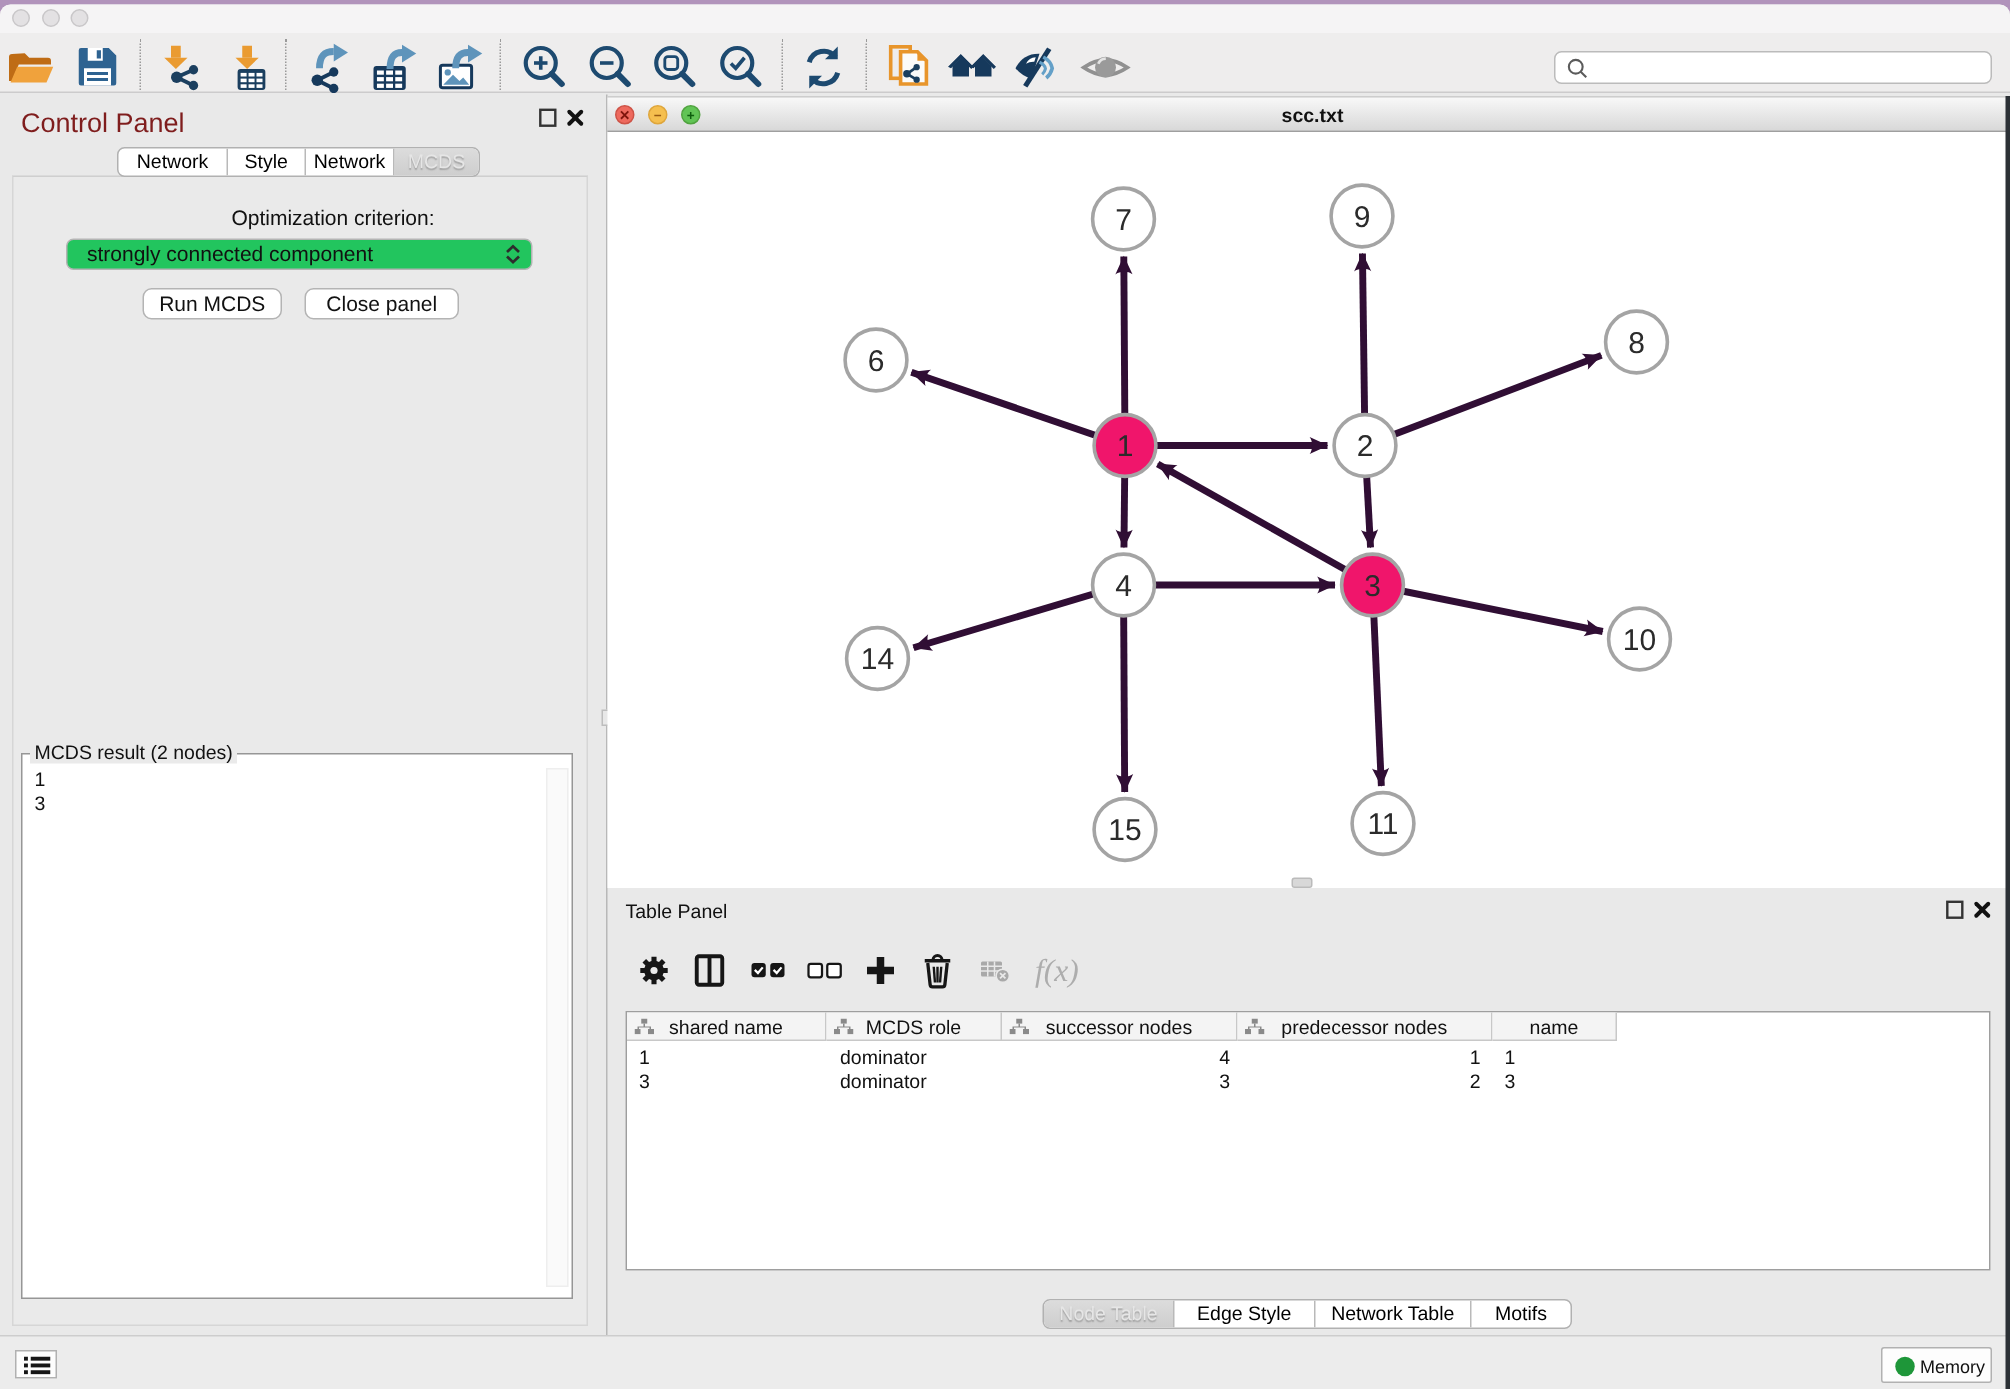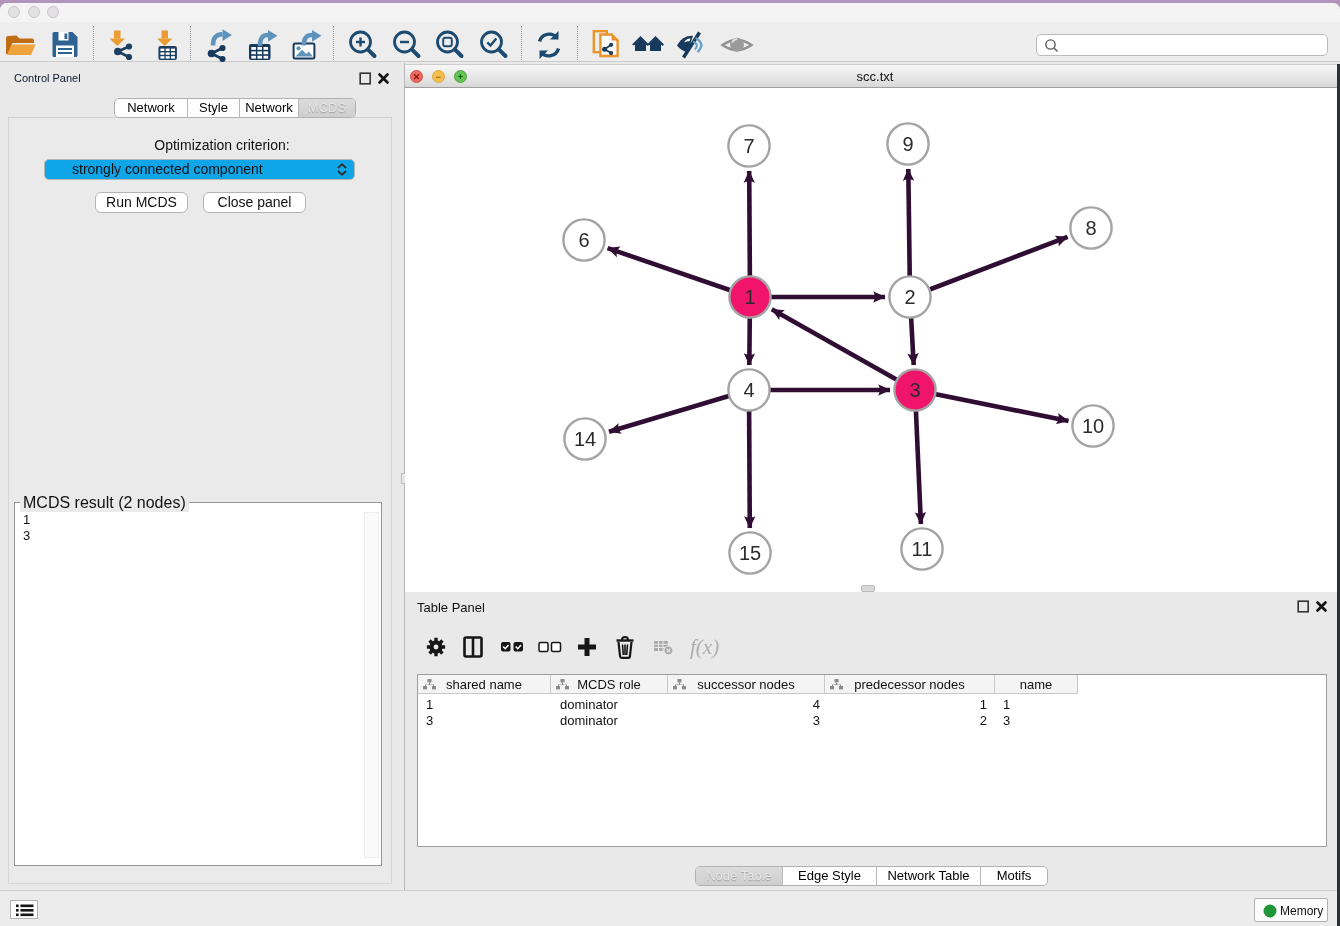--- a/index.html
+++ b/index.html
@@ -16,53 +16,53 @@
   #title-txt { position:absolute; top:2px; left:0; width:1340px; text-align:center;
                font-size:14px; color:#a4a4a4; }
   #toolbar { position:absolute; left:0; top:22px; width:1340px; height:40px;
              background:#eeeded; border-bottom:1px solid #cccbcc; }
   .sep { position:absolute; top:4px; height:34px; width:0;
          border-left:1px dotted #9a9a9a; }
   .tbi { position:absolute; top:6px; }
   #searchbox { position:absolute; left:1036px; top:12px; width:292px; height:22px;
                background:#fff; border:1px solid #bbb; border-radius:5px; }
   
-  #cp-title { position:absolute; left:14px; top:72px; font-size:11px; color:#0f172a; }
+  #cp-title { position:absolute; left:14px; top:72px; font-size:18px; color:#7f1d1d; }
   #cp-tabs { position:absolute; left:78px; top:98px; height:20px; display:flex;
-             border:1px solid #b1b1b1; border-radius:5px; background:#fff; overflow:hidden;margin-left:36px; }
+             border:1px solid #b1b1b1; border-radius:5px; background:#fff; overflow:hidden; }
   .cptab { font-size:13px; color:#000; text-align:center; line-height:18px; height:18px; }
   .cptab + .cptab { border-left:1px solid #b9b9b9; }
   #cp-pane { position:absolute; left:8px; top:117px; width:384px; height:767px;
              background:#eaeaea; border:1px solid #d6d6d6; border-top:1px solid #cfcfcf; }
   #cp-band { position:absolute; left:8px; top:117px; width:384px; height:8px; background:#e0e0e0; }
   #opt-label { position:absolute; left:0; top:137px; width:400px; text-align:center;
                font-size:14px; color:#111;padding-left:44px; }
   #cp-select { position:absolute; left:44px; top:159px; width:311px; height:21px;
-               background:#0ea5e9; border:1px solid #b4b4b4; border-radius:5px;
-               font-size:14px; color:#111; line-height:19px; padding-left:27px; }
+               background:#22c55e; border:1px solid #b4b4b4; border-radius:5px;
+               font-size:14px; color:#111; line-height:19px; padding-left:13px; }
   .cp-btn { position:absolute; top:192px; height:21px; background:#fff;
             border:1px solid #b4b4b4; border-radius:6px; font-size:14px; color:#111;
             text-align:center; line-height:19px; }
   #mcds-box { position:absolute; left:14px; top:502px; width:368px; height:364px;
               background:#fff; border:1px solid #969696; }
   #mcds-legend { position:absolute; left:20px; top:494px; background:#eaeaea;
-                 font-size:16px; color:#111; padding:0 3px; }
+                 font-size:13px; color:#111; padding:0 3px; }
   #mcds-vals { position:absolute; left:23px; top:512px; font-size:13px; color:#111; line-height:16px; }
   #mcds-sb { position:absolute; right:2px; top:9px; width:15px; height:346px;
              background:#fafafa; border:1px solid #eeeeee; }
   
   #vdiv { position:absolute; left:404px; top:63px; width:1px; height:827px; background:#b8b8b8; }
   #vdiv-h { position:absolute; left:401px; top:473px; width:7px; height:11px;
             background:#e8e8e8; border:1px solid #bdbdbd; }
   
   #net-tb { position:absolute; left:405px; top:64px; width:935px; height:24px;
             background:linear-gradient(#f8f8f8,#d8d8d8); border-bottom:1px solid #9f9f9f;
             border-top:1px solid #cdcdcd; }
   #net-title { position:absolute; left:0; top:4px; width:935px; text-align:center;
-               font-size:13px; font-weight:normal; color:#111; }
+               font-size:13px; font-weight:bold; color:#111; }
   .mtl { position:absolute; top:5px; width:13px; height:13px; border-radius:50%;
          font-size:9px; line-height:13px; text-align:center; font-weight:bold; }
   #canvas { position:absolute; left:405px; top:88px; width:935px; height:504px; background:#fff; }
   #canvas-h { position:absolute; left:861px; top:585px; width:14px; height:7px;
               background:#d8d8d8; border:1px solid #bbb; border-radius:2px; }
   
   #tp-title { position:absolute; left:417px; top:600px; font-size:13px; color:#111; }
   #tp-toolbar { position:absolute; left:417px; top:630px; }
   #tbl { position:absolute; left:417px; top:674px; width:910px; height:173px;
          background:#fff; border:1px solid #9e9e9e; }

